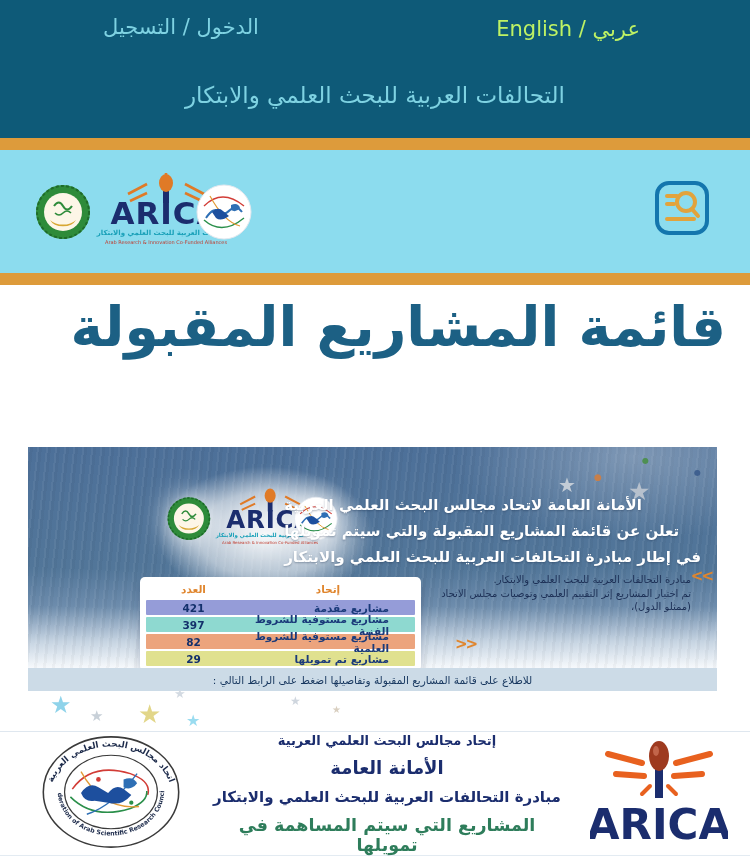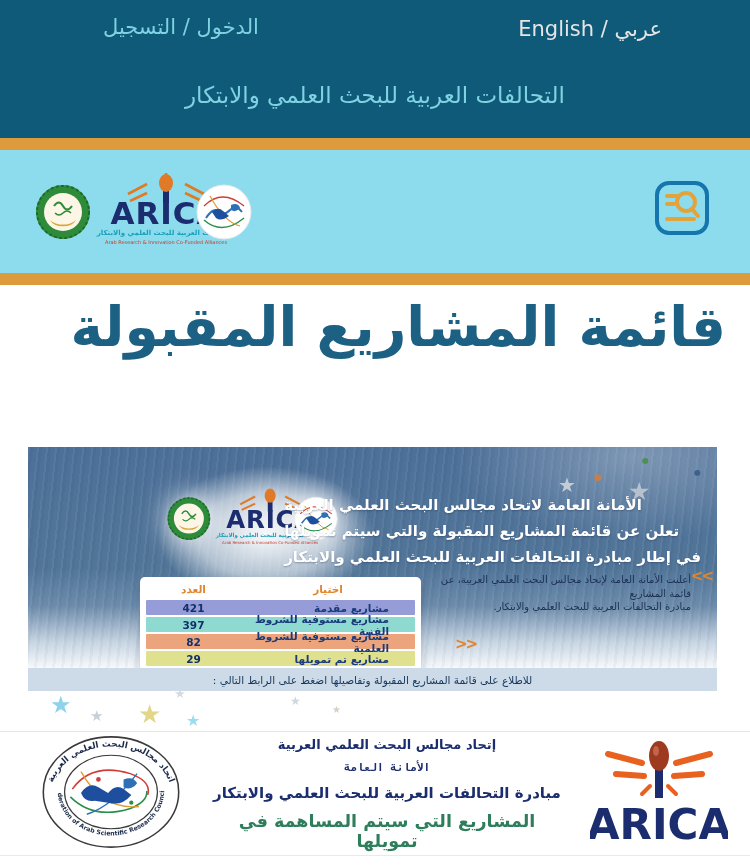--- a/index.html
+++ b/index.html
@@ -2,21 +2,21 @@
 <html lang="ar" dir="rtl"><head>
 <meta charset="utf-8">
 <style>
   * { margin:0; padding:0; box-sizing:border-box; }
   html,body { background:#ffffff; }
   body { font-family:"DejaVu Sans","Liberation Sans",sans-serif; }
   .page { position:relative; width:750px; height:868px; margin:0 auto; background:#fff; overflow:hidden; }
 
   
   .topbar { position:relative; height:138px; background:#0e5a78; }
-  .topbar .lang { position:absolute; top:17px; right:88px; color:#e5e5e5; font-size:21px; cursor:pointer; }
+  .topbar .lang { position:absolute; top:17px; right:110px; color:#bef264; font-size:21px; cursor:pointer; }
   .topbar .login { position:absolute; top:15px; left:103px; color:#7ed2e2; font-size:21px; cursor:pointer; }
   .topbar .site-title { position:absolute; top:82px; width:100%; text-align:center; color:#7ed2e2; font-size:23px; }
 
   .orange-bar { height:12px; background:#dd9b3b; }
 
   
   .header-band { position:relative; height:123px; background:#8cdcee; }
   .brand { position:absolute; left:34px; top:22px; cursor:pointer; }
   .search-btn { position:absolute; right:40px; top:30px; width:56px; height:56px; cursor:pointer; }
 
@@ -51,21 +51,21 @@
   .poster-linkbar { height:23px; background:#ccdbe7; display:flex; align-items:center; justify-content:center; direction:rtl; font-size:10.5px; color:#16365e; gap:6px; }
   .poster-linkbar .url { direction:ltr; unicode-bidi:embed; font-weight:bold; }
 
   .poster-stars { position:relative; height:40px; background:#ffffff; }
   .star { position:absolute; line-height:1; user-select:none; }
 
   
   .footer-fig { height:125px; border-top:1px solid #dfe7ef; border-bottom:1px solid #e3ebf2; background:#fff; display:flex; align-items:center; justify-content:space-between; padding:0 22px 0 38px; }
   .footer-center { text-align:center; direction:rtl; color:#1b2d6e; width:350px; }
   .footer-center .l1 { font-size:13px; font-weight:bold; margin-bottom:9px; }
-  .footer-center .l2 { font-size:11px; font-weight:bold; margin-bottom:10px;font-family:Liberation Mono, monospace; }
+  .footer-center .l2 { font-size:18px; font-weight:bold; margin-bottom:10px; }
   .footer-center .l3 { font-size:15px; font-weight:bold; margin-bottom:9px; }
   .footer-center .l4 { font-size:17.5px; font-weight:bold; color:#2e7d5b; }
 </style>
 </head>
 <body>
 
 <div class="page">
 
   <header class="topbar">
     <span class="lang">عربي / English</span>
@@ -174,30 +174,30 @@
 
       <div class="poster-headline">
         <div>الأمانة العامة لاتحاد مجالس البحث العلمي العربية</div>
         <div>تعلن عن قائمة المشاريع المقبولة والتي سيتم تمويلها</div>
         <div>في إطار مبادرة التحالفات العربية للبحث العلمي والابتكار</div>
       </div>
 
       <span class="quote-open">&gt;&gt;</span>
 
       <div class="poster-body">
-        <div>أعلنت الأمانة العامة لإتحاد مجالس البحث العلمي العربية، عن قائمة المشاريع</div>
         <div>مبادرة التحالفات العربية للبحث العلمي والابتكار.</div>
+        <div>تم اختيار المشاريع إثر التقييم العلمي وتوصيات مجلس الاتحاد (ممثلو الدول)،</div>
 
       </div>
 
       <span class="quote-close">&lt;&lt;</span>
 
       <div class="stat-card">
         <div class="stat-head">
-          <span class="stat-label">اختيار</span>
+          <span class="stat-label">إتحاد</span>
           <span class="stat-value">العدد</span>
         </div>
         <div class="stat-row" style="background: rgb(149, 156, 216);">
           <span class="stat-label">مشاريع مقدمة</span>
           <span class="stat-value">421</span>
         </div>
         <div class="stat-row" style="background: rgb(142, 217, 208);">
           <span class="stat-label">مشاريع مستوفية للشروط الفنية</span>
           <span class="stat-value">397</span>
         </div>

